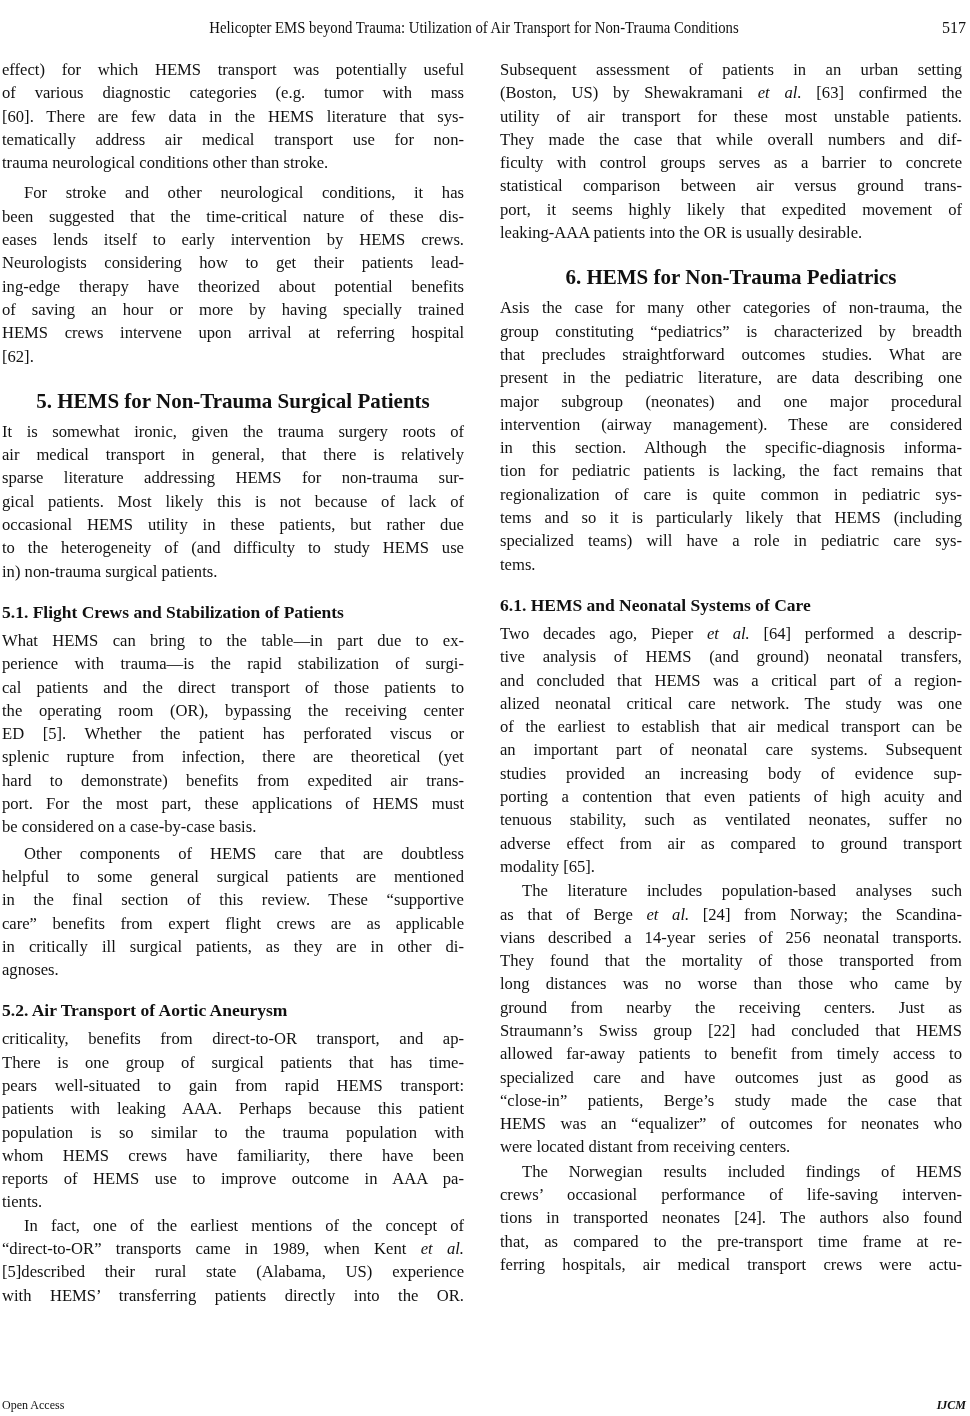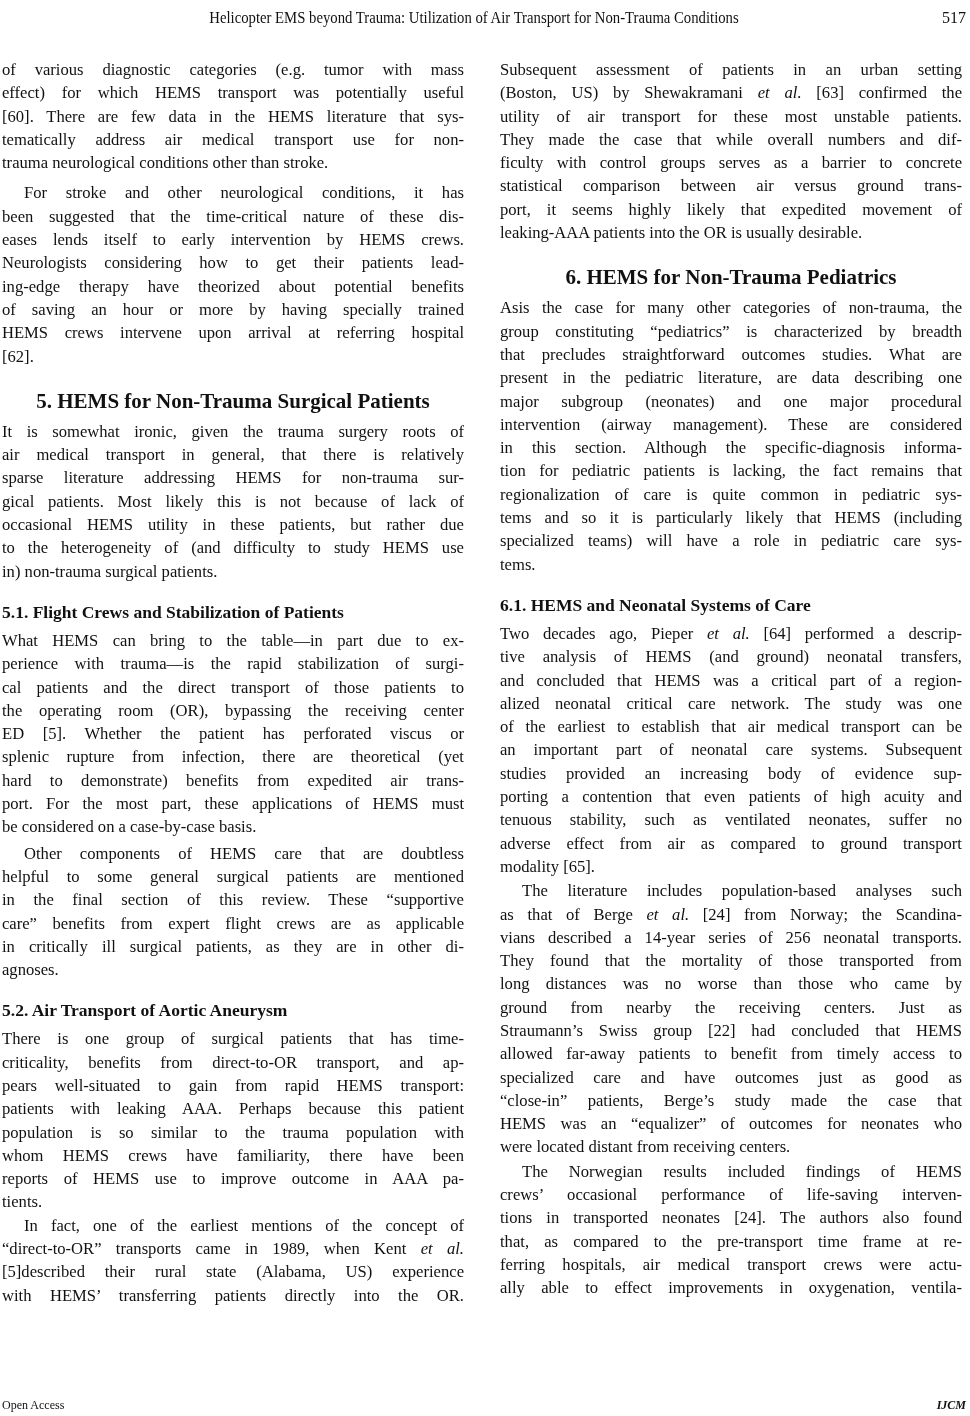--- a/index.html
+++ b/index.html
@@ -2,21 +2,21 @@
 <html><head>
 <meta charset="utf-8">
 <style>
   html, body { margin: 0; padding: 0; background: #ffffff; }
   body {
     width: 970px; height: 1416px; position: relative; overflow: hidden;
     font-family: "Liberation Serif", "DejaVu Serif", serif;
     color: #111111;
   }
   .running-head {
-    position: absolute; top: 7px; left: 0; width: 970px; height: 22px;
+    position: absolute; top: 17px; left: 0; width: 970px; height: 22px;
     font-size: 16px; line-height: 22px;
   }
   .running-head .title { position: absolute; left: 0; width: 948px; text-align: center; transform: scaleX(0.92); transform-origin: center; }
   .running-head .pageno { position: absolute; right: 4px; top: 0; }
   .col {
     position: absolute; top: 58px; width: 462px;
   }
   .col.left { left: 2px; }
   .col.right { left: 500px; }
   .line {
@@ -47,22 +47,22 @@
 </head>
 <body>
 
 <div class="running-head">
   <div class="title">Helicopter EMS beyond Trauma: Utilization of Air Transport for Non-Trauma Conditions</div>
   <div class="pageno">517</div>
 </div>
 
 <div class="col left">
   <div>
+    <div class="line">effect) for which HEMS transport was potentially useful</div>
     <div class="line">of various diagnostic categories (e.g. tumor with mass</div>
-    <div class="line">effect) for which HEMS transport was potentially useful</div>
     <div class="line">[60]. There are few data in the HEMS literature that sys-</div>
     <div class="line">tematically address air medical transport use for non-</div>
     <div class="line last">trauma neurological conditions other than stroke.</div>
   </div>
   <div style="margin-top:7px;">
     <div class="line indent">For stroke and other neurological conditions, it has</div>
     <div class="line">been suggested that the time-critical nature of these dis-</div>
     <div class="line">eases lends itself to early intervention by HEMS crews.</div>
     <div class="line">Neurologists considering how to get their patients lead-</div>
     <div class="line">ing-edge therapy have theorized about potential benefits</div>
@@ -104,22 +104,22 @@
     <div class="line">in the final section of this review. These “supportive</div>
     <div class="line">care” benefits from expert flight crews are as applicable</div>
     <div class="line">in critically ill surgical patients, as they are in other di-</div>
     <div class="line last">agnoses.</div>
   </div>
 
   <div class="gap-m"></div>
   <h3 class="sub">5.2. Air Transport of Aortic Aneurysm</h3>
   <div class="gap-after-h"></div>
   <div>
+    <div class="line">criticality, benefits from direct-to-OR transport, and ap-</div>
     <div class="line">There is one group of surgical patients that has time-</div>
-    <div class="line">criticality, benefits from direct-to-OR transport, and ap-</div>
     <div class="line">pears well-situated to gain from rapid HEMS transport:</div>
     <div class="line">patients with leaking AAA. Perhaps because this patient</div>
     <div class="line">population is so similar to the trauma population with</div>
     <div class="line">whom HEMS crews have familiarity, there have been</div>
     <div class="line">reports of HEMS use to improve outcome in AAA pa-</div>
     <div class="line last">tients.</div>
   </div>
   <div>
     <div class="line indent">In fact, one of the earliest mentions of the concept of</div>
     <div class="line"><span>“direct-to-OR” transports came in 1989, when Kent </span><em>et al.</em></div>
@@ -187,20 +187,19 @@
     <div class="line">“close-in” patients, Berge’s study made the case that</div>
     <div class="line">HEMS was an “equalizer” of outcomes for neonates who</div>
     <div class="line last">were located distant from receiving centers.</div>
   </div>
   <div style="margin-top:1px;">
     <div class="line indent">The Norwegian results included findings of HEMS</div>
     <div class="line">crews’ occasional performance of life-saving interven-</div>
     <div class="line">tions in transported neonates [24]. The authors also found</div>
     <div class="line">that, as compared to the pre-transport time frame at re-</div>
     <div class="line">ferring hospitals, air medical transport crews were actu-</div>
-    <div class="line">ally able to effect improvements in oxygenation, ventila-</div>
   </div>
 </div>
 
 <div class="footer">
   <span class="left">Open  Access</span>
   <span class="right">IJCM</span>
 </div>
 
 </body></html>

